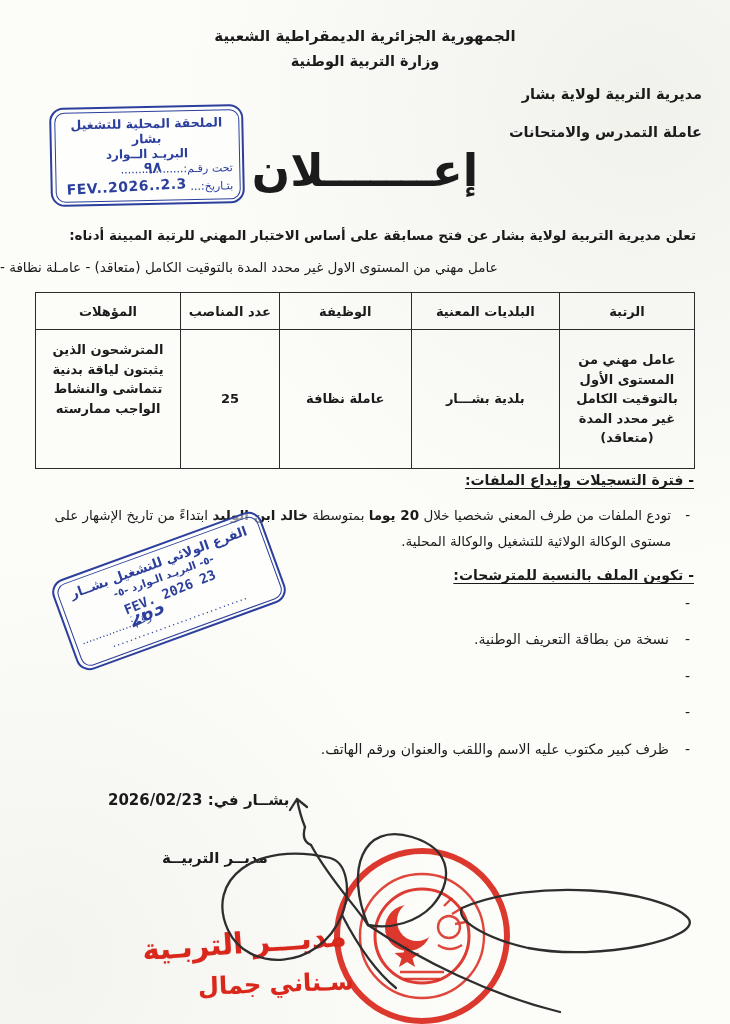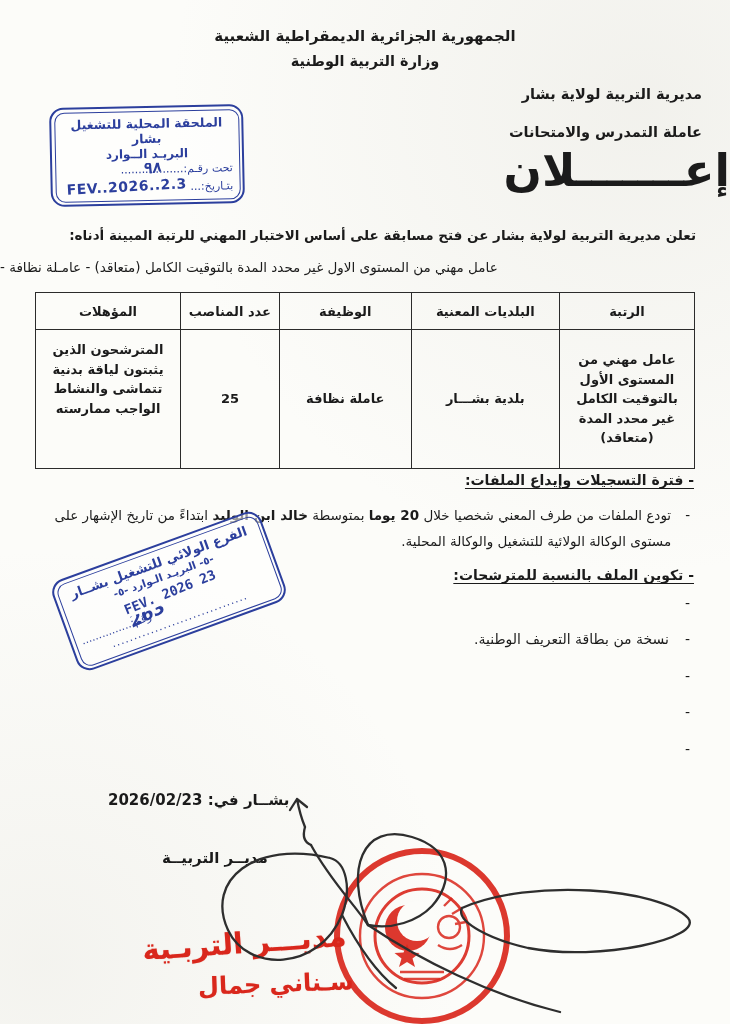--- a/index.html
+++ b/index.html
@@ -31,21 +31,21 @@
   #hand1{top:-6px;right:72px;font-size:17px;}
   .datebig{font-weight:bold;font-size:14px;transform:rotate(-2deg);display:inline-block;letter-spacing:.5px;}
   #stamp2{left:58px;top:543px;width:222px;transform:rotate(-20deg);}
   #stamp2 .s-l1{font-size:13px;font-weight:bold;}
   #stamp2 .s-l2{font-size:10.5px;font-weight:bold;margin-top:1px;}
   #stamp2 .s-date{font-family:"DejaVu Sans Mono",monospace;font-weight:bold;font-size:13.5px;margin-top:3px;transform:rotate(-2deg);}
   #stamp2 .num-row{font-size:11px;text-align:left;position:relative;margin-top:2px;white-space:nowrap;overflow:hidden;}
   #hand2{top:-8px;left:52px;font-size:18px;transform:rotate(-6deg);}
   #stamp2 .dots2{font-size:11px;text-align:center;letter-spacing:1px;white-space:nowrap;overflow:hidden;}
   
-  #title{top:144px;left:0;right:0;font-size:45px;font-weight:bold;}
+  #title{top:144px;left:0;right:0;text-align:center;font-size:45px;font-weight:bold;}
   
   #intro1{top:227px;right:34px;left:30px;text-align:right;font-weight:bold;font-size:13.5px;}
   #intro2{top:259px;left:0;right:0;text-align:left;font-weight:normal;font-size:13.5px;}
   
   #tbl{top:292px;right:35px;left:35px;}
   table{width:100%;border-collapse:collapse;}
   th,td{border:1.7px solid #2b2b2b;font-size:13px;text-align:center;padding:2px 4px;}
   th{height:32px;font-weight:bold;}
   td{height:126px;vertical-align:middle;font-weight:bold;line-height:1.5;}
   td.qual{vertical-align:top;padding-top:10px;}
@@ -158,20 +158,21 @@
       <span>نسخة من بطاقة التعريف الوطنية.</span>
     </li>
   <li>
       <span class="dash">-</span>
     </li>
   <li>
       <span class="dash">-</span>
     </li>
   <li>
       <span class="dash">-</span>
+      <span>ظرف كبير مكتوب عليه الاسم واللقب والعنوان ورقم الهاتف.</span>
     </li>
 </ul>
 
 <div id="datefoot" class="abs">بشــار في: 2026/02/23</div>
 <div id="signer" class="abs">مديــر التربيــة</div>
 
 <div id="red1" class="abs redtxt">مديـــر التربـية</div>
 <div id="red2" class="abs redtxt">سـناني جمال</div>
 
 <svg id="sigsvg" class="abs" width="730" height="1024" viewBox="0 0 730 1024">

